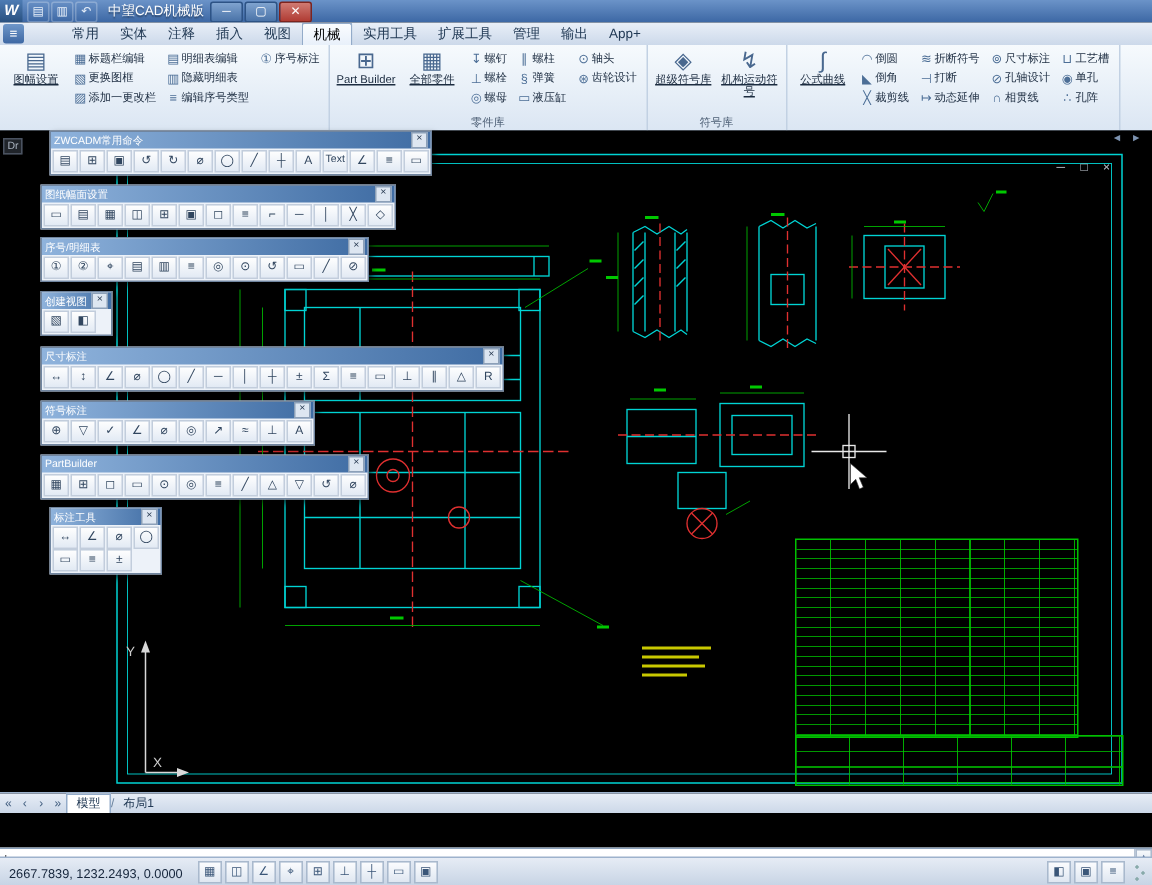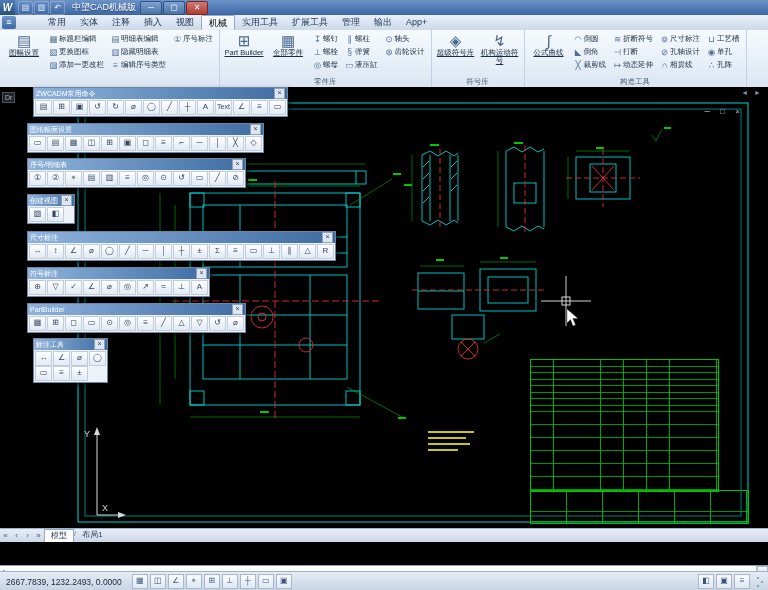--- a/index.html
+++ b/index.html
@@ -320,21 +320,20 @@
             <div class="sitem">
               <div class="sg">◉</div>
               <div class="st">单孔</div>
             </div>
             <div class="sitem">
               <div class="sg">∴</div>
               <div class="st">孔阵</div>
             </div>
           </div>
         </div>
-        <div class="rlabel">构造工具</div>
       </div>
     </div>
 </div>
 
 <div class="canvas">
 
   <svg width="768" height="441" viewBox="0 0 768 441">
 
     <g stroke="#00d4d4" fill="none" stroke-width="1">
       <rect x="78" y="16" width="670" height="419"></rect>
@@ -639,21 +638,21 @@
   </div>
 </div>
 
 <div class="layoutbar">
   <span style="display:flex">
       <div class="lnav">«</div>
       <div class="lnav">‹</div>
       <div class="lnav">›</div>
       <div class="lnav">»</div>
     </span>
-  <span style="display:flex;">
+  <span style="display:flex;align-items:center">
       <div class="ltab active">模型</div>
       <div class="lsep">/</div>
       <div class="ltab">布局1</div>
     </span>
 </div>
 
 <div class="cmdbar">
   <div class="cmd-hist">
     <span>'_.zoom _e</span>
   </div>

